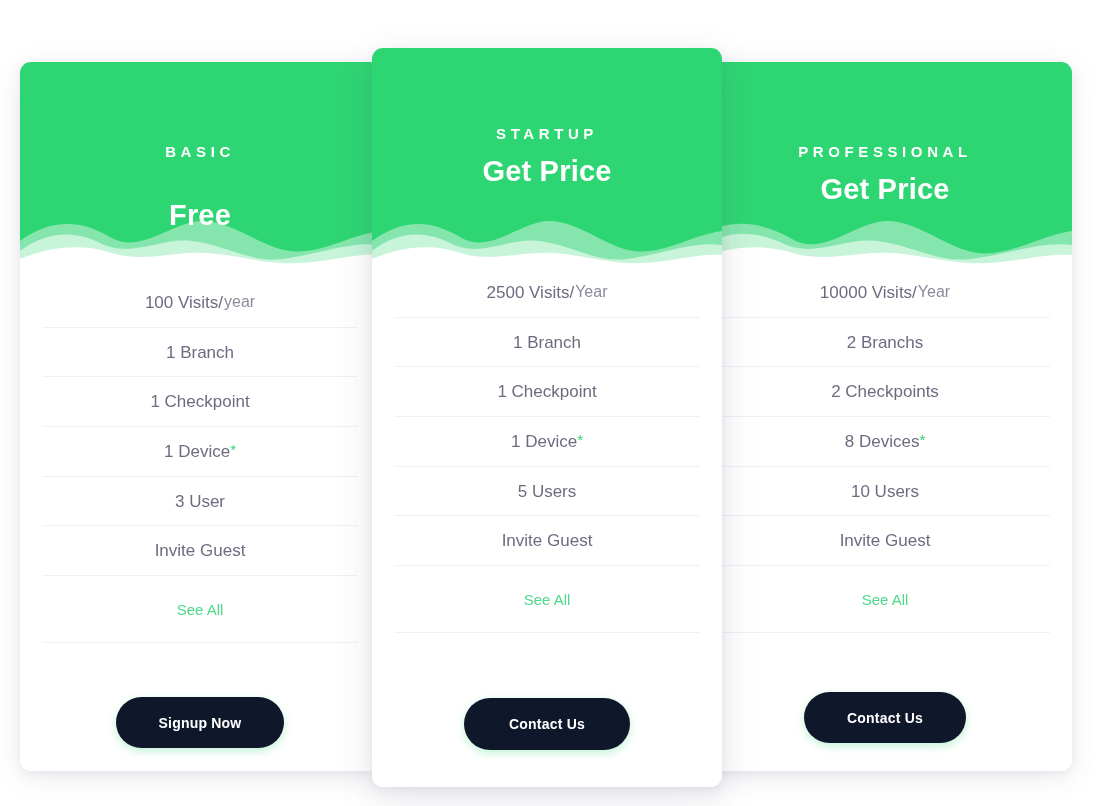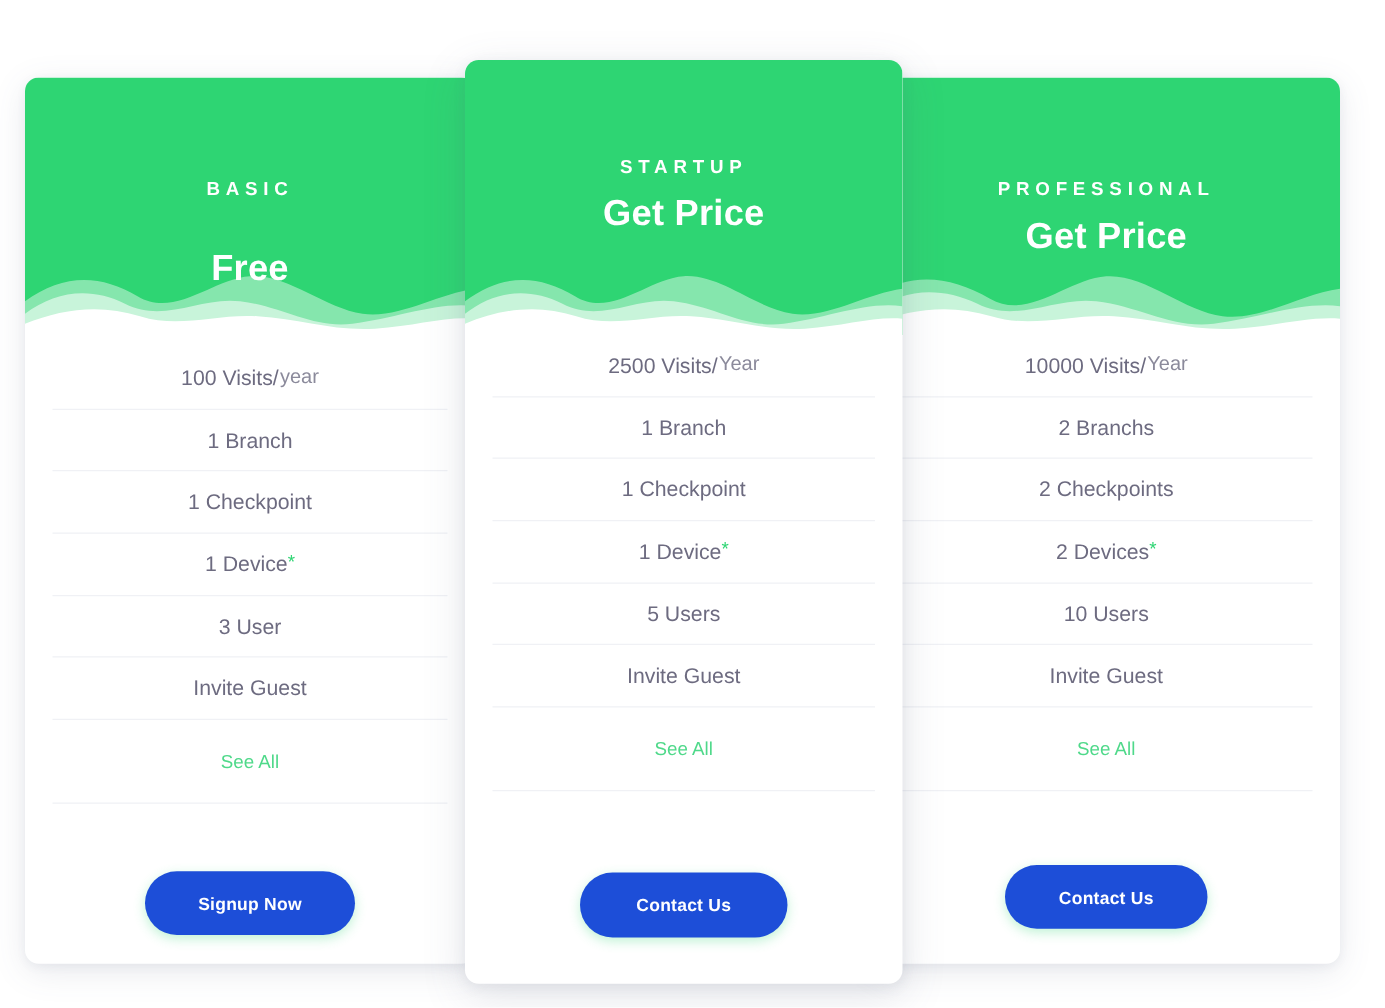--- a/index.html
+++ b/index.html
@@ -173,21 +173,21 @@
     flex: 1 1 auto;
     display: flex;
     align-items: center;
     justify-content: center;
   }
   .card--basic .cta-zone        { padding-bottom: 8px; }
   .card--professional .cta-zone { padding-bottom: 8px; }
   .card--startup .cta-zone      { padding-bottom: 16px; }
 
   .cta-button {
-    background: #1d4ed8;
+    background: #0f172a;
     color: #ffffff;
     border: none;
     border-radius: 26px;
     font-family: "Liberation Sans", sans-serif;
     font-size: 14px;
     font-weight: 700;
     letter-spacing: 0.2px;
     cursor: pointer;
     padding: 0;
     display: flex;
@@ -305,21 +305,21 @@
           <span>10000 Visits/</span>
           <span class="feature-unit">Year</span>
         </li>
       <li class="feature-row">
           <span>2 Branchs</span>
         </li>
       <li class="feature-row">
           <span>2 Checkpoints</span>
         </li>
       <li class="feature-row">
-          <span>2 Devices</span>
+          <span>8 Devices</span>
           <span class="feature-star">*</span>
         </li>
       <li class="feature-row">
           <span>10 Users</span>
         </li>
       <li class="feature-row">
           <span>Invite Guest</span>
         </li>
       <li class="see-all-row">
         <a class="see-all-link">See All</a>

